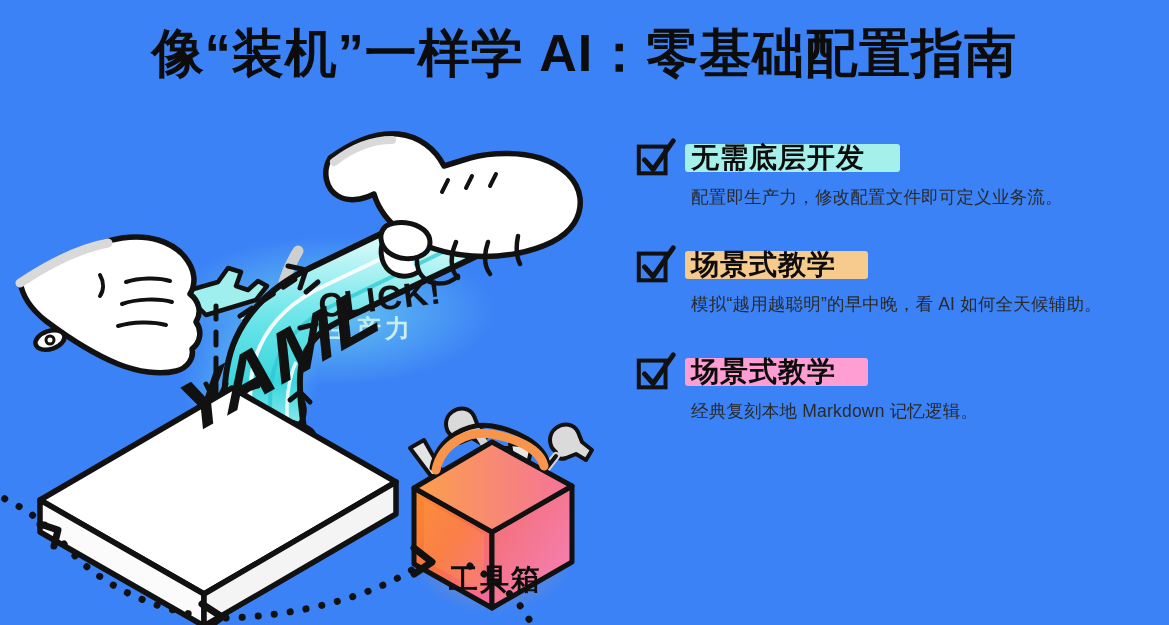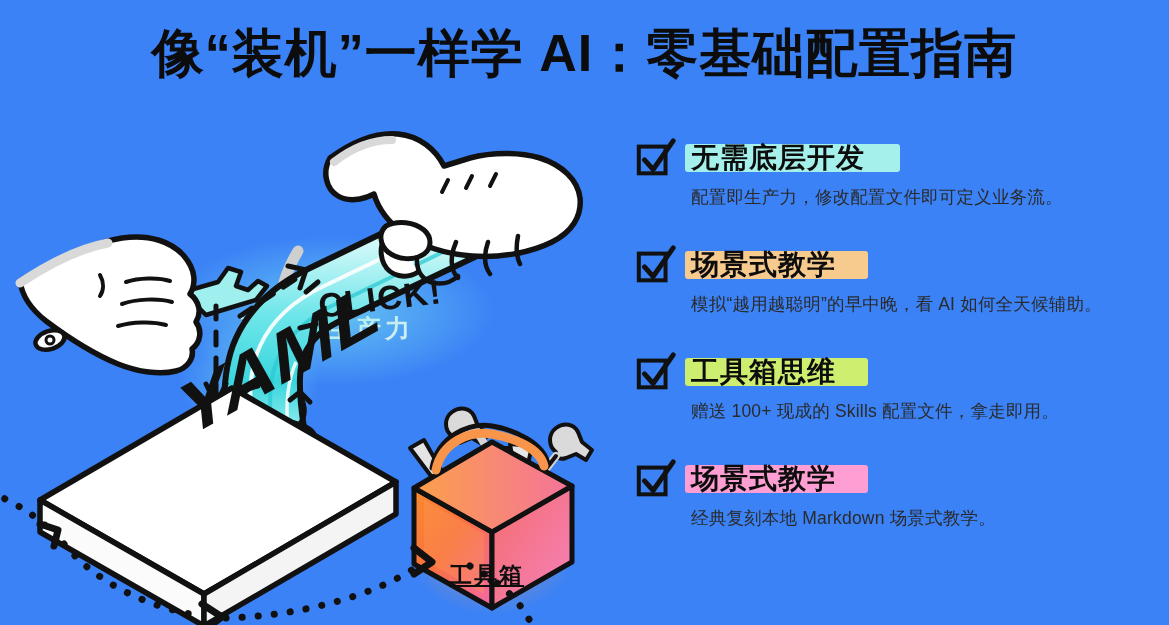--- a/index.html
+++ b/index.html
@@ -52,21 +52,21 @@
     white-space:nowrap; line-height:40px;
   }
   .feature-desc {
     margin-left:61px; margin-top:5px;
     font-size:17.5px; color:#2a2a2a; white-space:nowrap; letter-spacing:0.2px;
   }
 
   
   #toolbox-caption {
     position:absolute; left:449px; top:560px;
-    font-size:23px; font-weight:bold; color:#0e0e0e; letter-spacing:2px;text-decoration:underline;
+    font-size:29px; font-weight:bold; color:#0e0e0e; letter-spacing:2px;
   }
   
 </style>
 </head>
 <body>
 
 <div id="stage" style="background: #3b82f6;">
 
   <div id="title-bar">
     <h1 id="page-title">像“装机”一样学 AI：零基础配置指南</h1>
@@ -320,43 +320,30 @@
           <path d="M10 23 L19 33 L40 3" fill="none" stroke="#111" stroke-width="5.2" stroke-linecap="round" stroke-linejoin="round"></path>
         </svg>
         <div class="feature-title-wrap">
           <span class="hl" style="background: rgb(247, 203, 142); width: 183px;"></span>
           <div class="feature-title">场景式教学</div>
         </div>
       </div>
       <div class="feature-desc">模拟“越用越聪明”的早中晚，看 AI 如何全天候辅助。</div>
     </div>
 
-    <div class="feature-item">
-      <div class="feature-head">
-        <svg class="check-icon" viewBox="0 0 44 44">
-          <rect x="4" y="9" width="28" height="28" fill="none" stroke="#111" stroke-width="4.2"></rect>
-          <path d="M10 23 L19 33 L40 3" fill="none" stroke="#111" stroke-width="5.2" stroke-linecap="round" stroke-linejoin="round"></path>
-        </svg>
-        <div class="feature-title-wrap">
-          <span class="hl" style="background: rgb(205, 238, 110); width: 183px;"></span>
-          <div class="feature-title">工具箱思维</div>
-        </div>
-      </div>
-      <div class="feature-desc">赠送 100+ 现成的 Skills 配置文件，拿走即用。</div>
-    </div>
 
     <div class="feature-item">
       <div class="feature-head">
         <svg class="check-icon" viewBox="0 0 44 44">
           <rect x="4" y="9" width="28" height="28" fill="none" stroke="#111" stroke-width="4.2"></rect>
           <path d="M10 23 L19 33 L40 3" fill="none" stroke="#111" stroke-width="5.2" stroke-linecap="round" stroke-linejoin="round"></path>
         </svg>
         <div class="feature-title-wrap">
           <span class="hl" style="background: rgb(255, 158, 211); width: 183px;"></span>
           <div class="feature-title">场景式教学</div>
         </div>
       </div>
-      <div class="feature-desc">经典复刻本地 Markdown 场景式教学。</div>
+      <div class="feature-desc">经典复刻本地 Markdown 记忆逻辑。</div>
     </div>
 
   </div>
 
 </div>
 
 </body></html>

